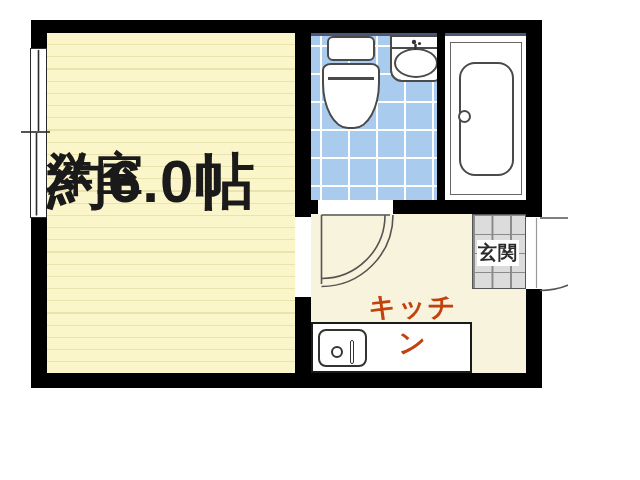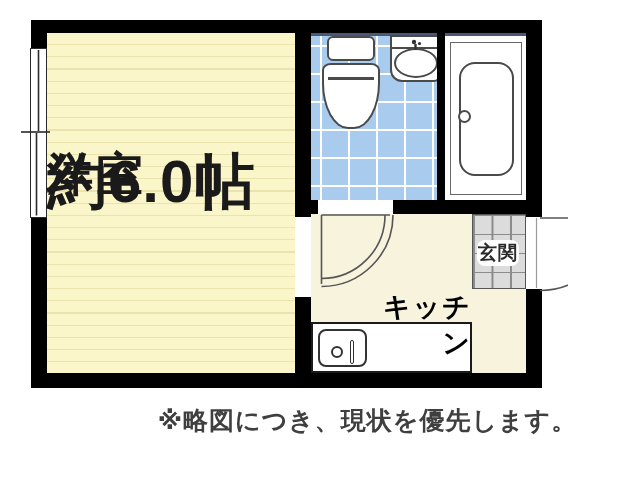--- a/index.html
+++ b/index.html
@@ -54,22 +54,22 @@
   .window{left:30px;top:48px;width:17px;height:170px;border:1.5px solid #2a2a2a;}
   .doorway{left:295px;top:217px;width:16px;height:80px;}
   .bath-door-gap{left:318px;top:200px;width:75px;height:14px;}
   .entrance-gap{left:526px;top:217px;width:16px;height:72px;}
   
   svg.overlay{left:0;top:0;width:640px;height:480px;pointer-events:none;}
   
   .room-label{left:47px;top:150px;width:248px;text-align:center;color:var(--text);line-height:1.08;}
   .room-name{position:static;display:block;font-size:46px;letter-spacing:4px;}
   .room-size{position:static;display:block;font-size:60px;letter-spacing:1px;}
-  .kitchen-label{left:311px;top:289px;width:161px;text-align:right;font-size:27px;letter-spacing:2px;color:#000000;padding-left:43px;}
-  .genkan-label{left:477px;top:240px;font-size:19px;letter-spacing:1px;color:#2a2a2a;background:#fff;padding:0 1px;border-radius:8px;}
+  .kitchen-label{left:311px;top:289px;width:161px;text-align:center;font-size:27px;letter-spacing:2px;color:#c2410c;padding-left:43px;}
+  .genkan-label{left:477px;top:240px;font-size:19px;letter-spacing:1px;color:#2a2a2a;background:#fff;padding:0 1px;}
   .disclaimer{left:95px;top:404px;width:545px;text-align:center;font-size:25px;letter-spacing:1px;color:var(--note-text);}
 </style>
 </head>
 <body>
 
 <div id="canvas">
 
   <div class="room-floor"></div>
   <div class="tile-floor"></div>
   <div class="bath-floor"></div>
@@ -129,14 +129,13 @@
       <path d="M415.5,44 V50" stroke="#333" stroke-width="2.4" fill="none"></path>
     </g>
   </svg>
 
   <div class="room-label">
     <span class="room-name">洋室</span>
     <span class="room-size">約6.0帖</span>
   </div>
   <div class="kitchen-label">キッチン</div>
   <div class="genkan-label">玄関</div>
-  <div class="disclaimer">※略図につき、現状を優先します。</div>
 </div>
 
 </body></html>

